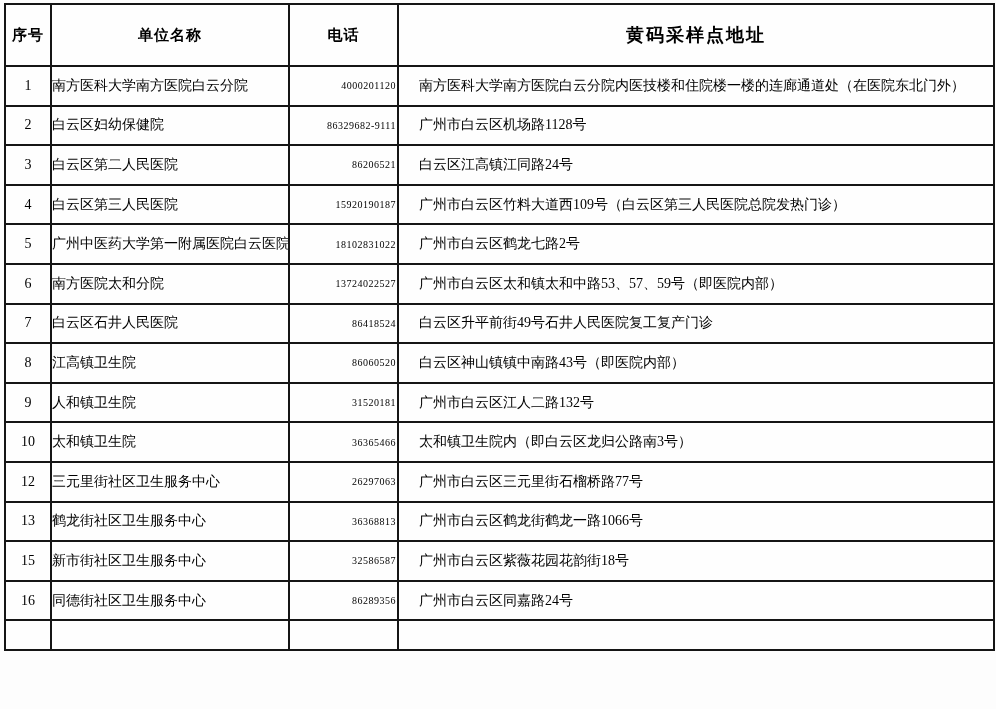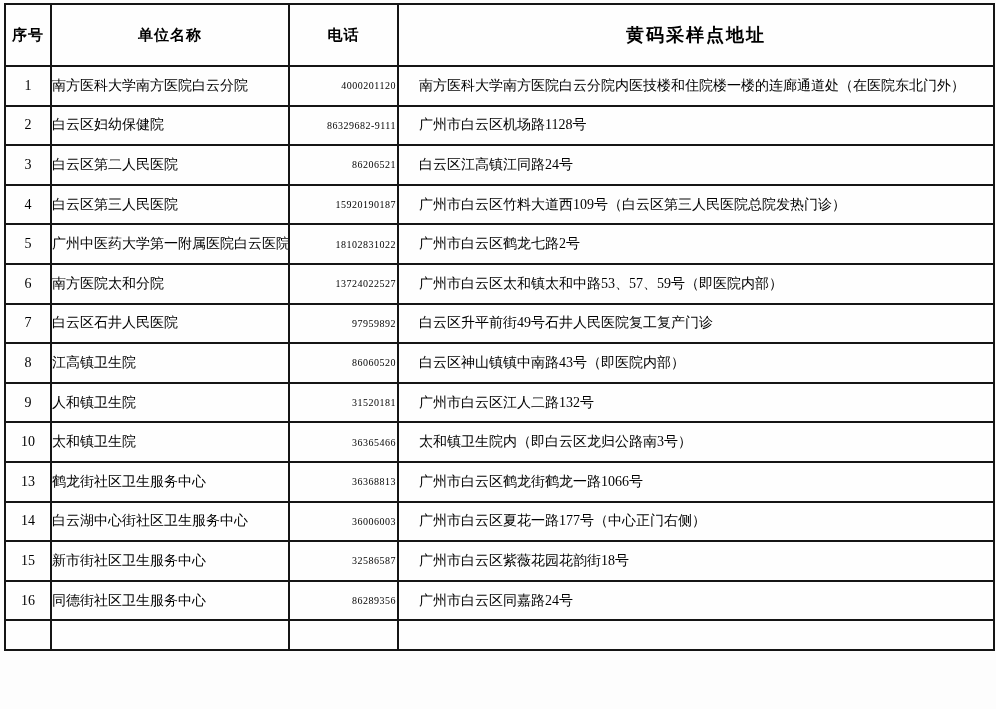--- a/index.html
+++ b/index.html
@@ -115,21 +115,21 @@
         </tr>
         <tr>
           <td class="col-no">6</td>
           <td class="col-name">南方医院太和分院</td>
           <td class="col-phone">13724022527</td>
           <td class="col-address">广州市白云区太和镇太和中路53、57、59号（即医院内部）</td>
         </tr>
         <tr>
           <td class="col-no">7</td>
           <td class="col-name">白云区石井人民医院</td>
-          <td class="col-phone">97959892</td>
+          <td class="col-phone">86418524</td>
           <td class="col-address">白云区升平前街49号石井人民医院复工复产门诊</td>
         </tr>
         <tr>
           <td class="col-no">8</td>
           <td class="col-name">江高镇卫生院</td>
           <td class="col-phone">86060520</td>
           <td class="col-address">白云区神山镇镇中南路43号（即医院内部）</td>
         </tr>
         <tr>
           <td class="col-no">9</td>
@@ -137,30 +137,30 @@
           <td class="col-phone">31520181</td>
           <td class="col-address">广州市白云区江人二路132号</td>
         </tr>
         <tr>
           <td class="col-no">10</td>
           <td class="col-name">太和镇卫生院</td>
           <td class="col-phone">36365466</td>
           <td class="col-address">太和镇卫生院内（即白云区龙归公路南3号）</td>
         </tr>
         <tr>
+          <td class="col-no">12</td>
+          <td class="col-name">三元里街社区卫生服务中心</td>
+          <td class="col-phone">26297063</td>
+          <td class="col-address">广州市白云区三元里街石榴桥路77号</td>
+        </tr>
+        <tr>
           <td class="col-no">13</td>
           <td class="col-name">鹤龙街社区卫生服务中心</td>
           <td class="col-phone">36368813</td>
           <td class="col-address">广州市白云区鹤龙街鹤龙一路1066号</td>
-        </tr>
-        <tr>
-          <td class="col-no">14</td>
-          <td class="col-name">白云湖中心街社区卫生服务中心</td>
-          <td class="col-phone">36006003</td>
-          <td class="col-address">广州市白云区夏花一路177号（中心正门右侧）</td>
         </tr>
         <tr>
           <td class="col-no">15</td>
           <td class="col-name">新市街社区卫生服务中心</td>
           <td class="col-phone">32586587</td>
           <td class="col-address">广州市白云区紫薇花园花韵街18号</td>
         </tr>
         <tr>
           <td class="col-no">16</td>
           <td class="col-name">同德街社区卫生服务中心</td>

